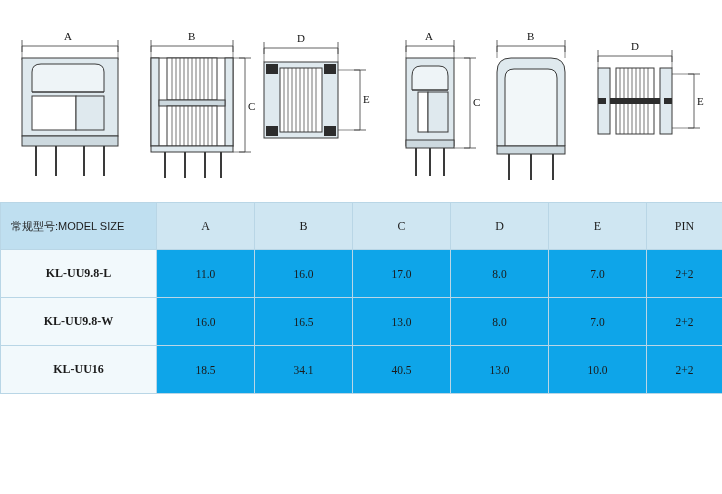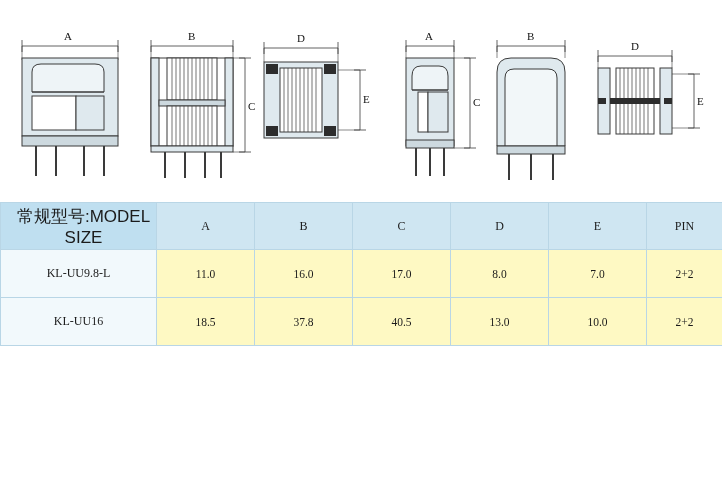--- a/index.html
+++ b/index.html
@@ -68,32 +68,33 @@
     padding: 0;
   }
   thead th {
     height: 46px;
     background: #cfe6f2;
     font-weight: normal;
     font-size: 12px;
   }
   thead th.first {
     background: #bfdff0;
-    text-align: center;
+    text-align: left;
     padding-left: 10px;
-    font-size: 17px;
+    font-size: 11px;
     font-family: "Liberation Sans", sans-serif;
   }
   tbody td {
     height: 47px;
-    background: #fef9c3;
+    background: #0ea5e9;
   }
   tbody td.model {
     background: #f2f9fc;
     font-size: 12px;
+    font-weight: bold;
   }
   col.c-model { width: 156px; }
   col.c-dim   { width: 98px; }
   col.c-pin   { width: 76px; }
 </style>
 </head>
 <body>
 
 <div class="page">
 
@@ -340,23 +341,32 @@
         <tr>
           <td class="model">KL-UU9.8-L</td>
           <td>11.0</td>
           <td>16.0</td>
           <td>17.0</td>
           <td>8.0</td>
           <td>7.0</td>
           <td>2+2</td>
         </tr>
         <tr>
+          <td class="model">KL-UU9.8-W</td>
+          <td>16.0</td>
+          <td>16.5</td>
+          <td>13.0</td>
+          <td>8.0</td>
+          <td>7.0</td>
+          <td>2+2</td>
+        </tr>
+        <tr>
           <td class="model">KL-UU16</td>
           <td>18.5</td>
-          <td>37.8</td>
+          <td>34.1</td>
           <td>40.5</td>
           <td>13.0</td>
           <td>10.0</td>
           <td>2+2</td>
         </tr>
       </tbody>
     </table>
   </div>
 
 </div>

